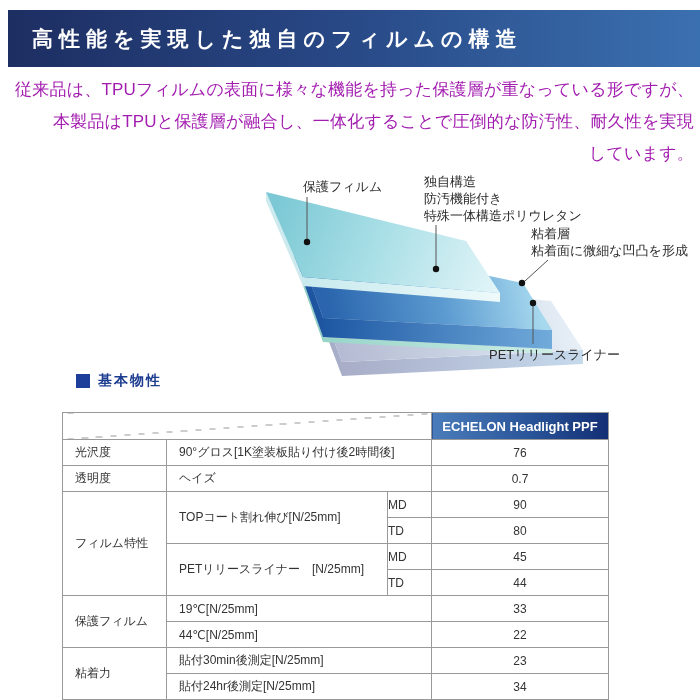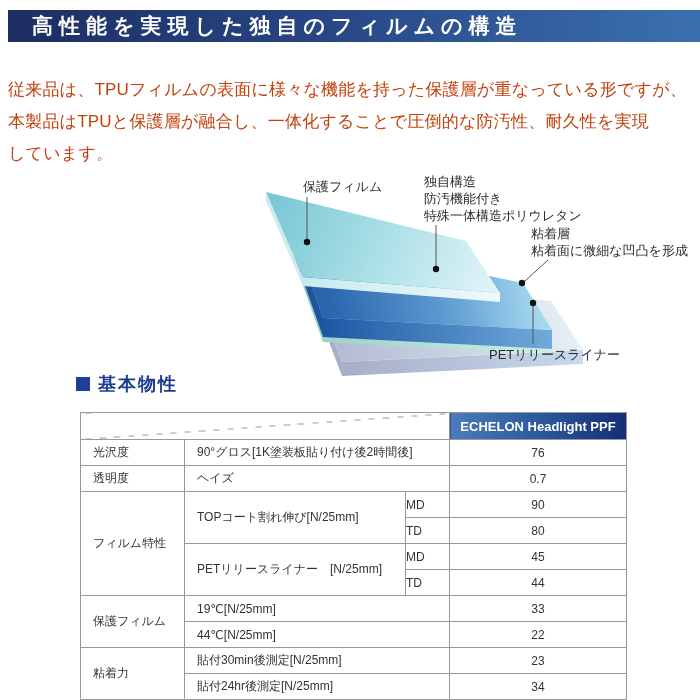--- a/index.html
+++ b/index.html
@@ -2,45 +2,46 @@
 <html><head>
 <meta charset="utf-8">
 <style>
   html,body{margin:0;padding:0;}
   body{
     width:700px;height:700px;position:relative;overflow:hidden;background:#ffffff;
     font-family:"Liberation Sans","DejaVu Sans",sans-serif;
   }
   
   .header-bar{
-    position:absolute;left:8px;top:10px;width:692px;height:32px;
+    position:absolute;left:8px;top:10px;width:692px;height:57px;
     background:linear-gradient(90deg,#1d2e62 0%,#274683 45%,#3b70b0 100%);
     display:flex;align-items:center;
   }
   .header-title{
     color:#ffffff;font-family:"DejaVu Serif","Liberation Serif",serif;
     font-size:21px;font-weight:bold;letter-spacing:6px;padding-left:24px;white-space:nowrap;
   }
   
   .intro{
     position:absolute;left:8px;top:74px;width:686px;
-    font-size:17px;line-height:32px;color:#c2410c;letter-spacing:0.2px;
+    font-size:17px;line-height:32px;color:#a21caf;letter-spacing:0.2px;
     white-space:pre-line;
+    text-align:right;
   }
   
   .diagram{position:absolute;left:0;top:0;}
   .diagram text{font-size:13px;fill:#2b2b2b;font-family:"Liberation Sans","DejaVu Sans",sans-serif;}
   .leader{stroke:#555;stroke-width:1;fill:none;}
   
   .section-heading{position:absolute;left:76px;top:372px;display:flex;align-items:center;}
   .section-square{width:14px;height:14px;background:#1d3f9b;margin-right:8px;}
-  .section-title{font-size:18px;font-weight:bold;color:#1c3c90;letter-spacing:2px;}
+  .section-title{font-size:14px;font-weight:bold;color:#1c3c90;letter-spacing:2px;}
   
   .spec-table{
-    position:absolute;left:80px;top:412px;width:546px;
+    position:absolute;left:62px;top:412px;width:546px;
     border-collapse:collapse;table-layout:fixed;font-size:12px;color:#333;
   }
   .spec-table td{border:1px solid #999;height:25px;padding:0 2px 0 12px;overflow:hidden;white-space:nowrap;}
   .spec-table td.val{text-align:center;padding:0;}
   .spec-table td.dir{text-align:left;padding:0;}
   .spec-table td.corner-cell{
     height:26px;padding:0;
     background:linear-gradient(to bottom right,#ffffff 49.6%,#999999 49.6%,#999999 50.45%,#ffffff 50.45%);
   }
   .spec-table td.product-cell{

